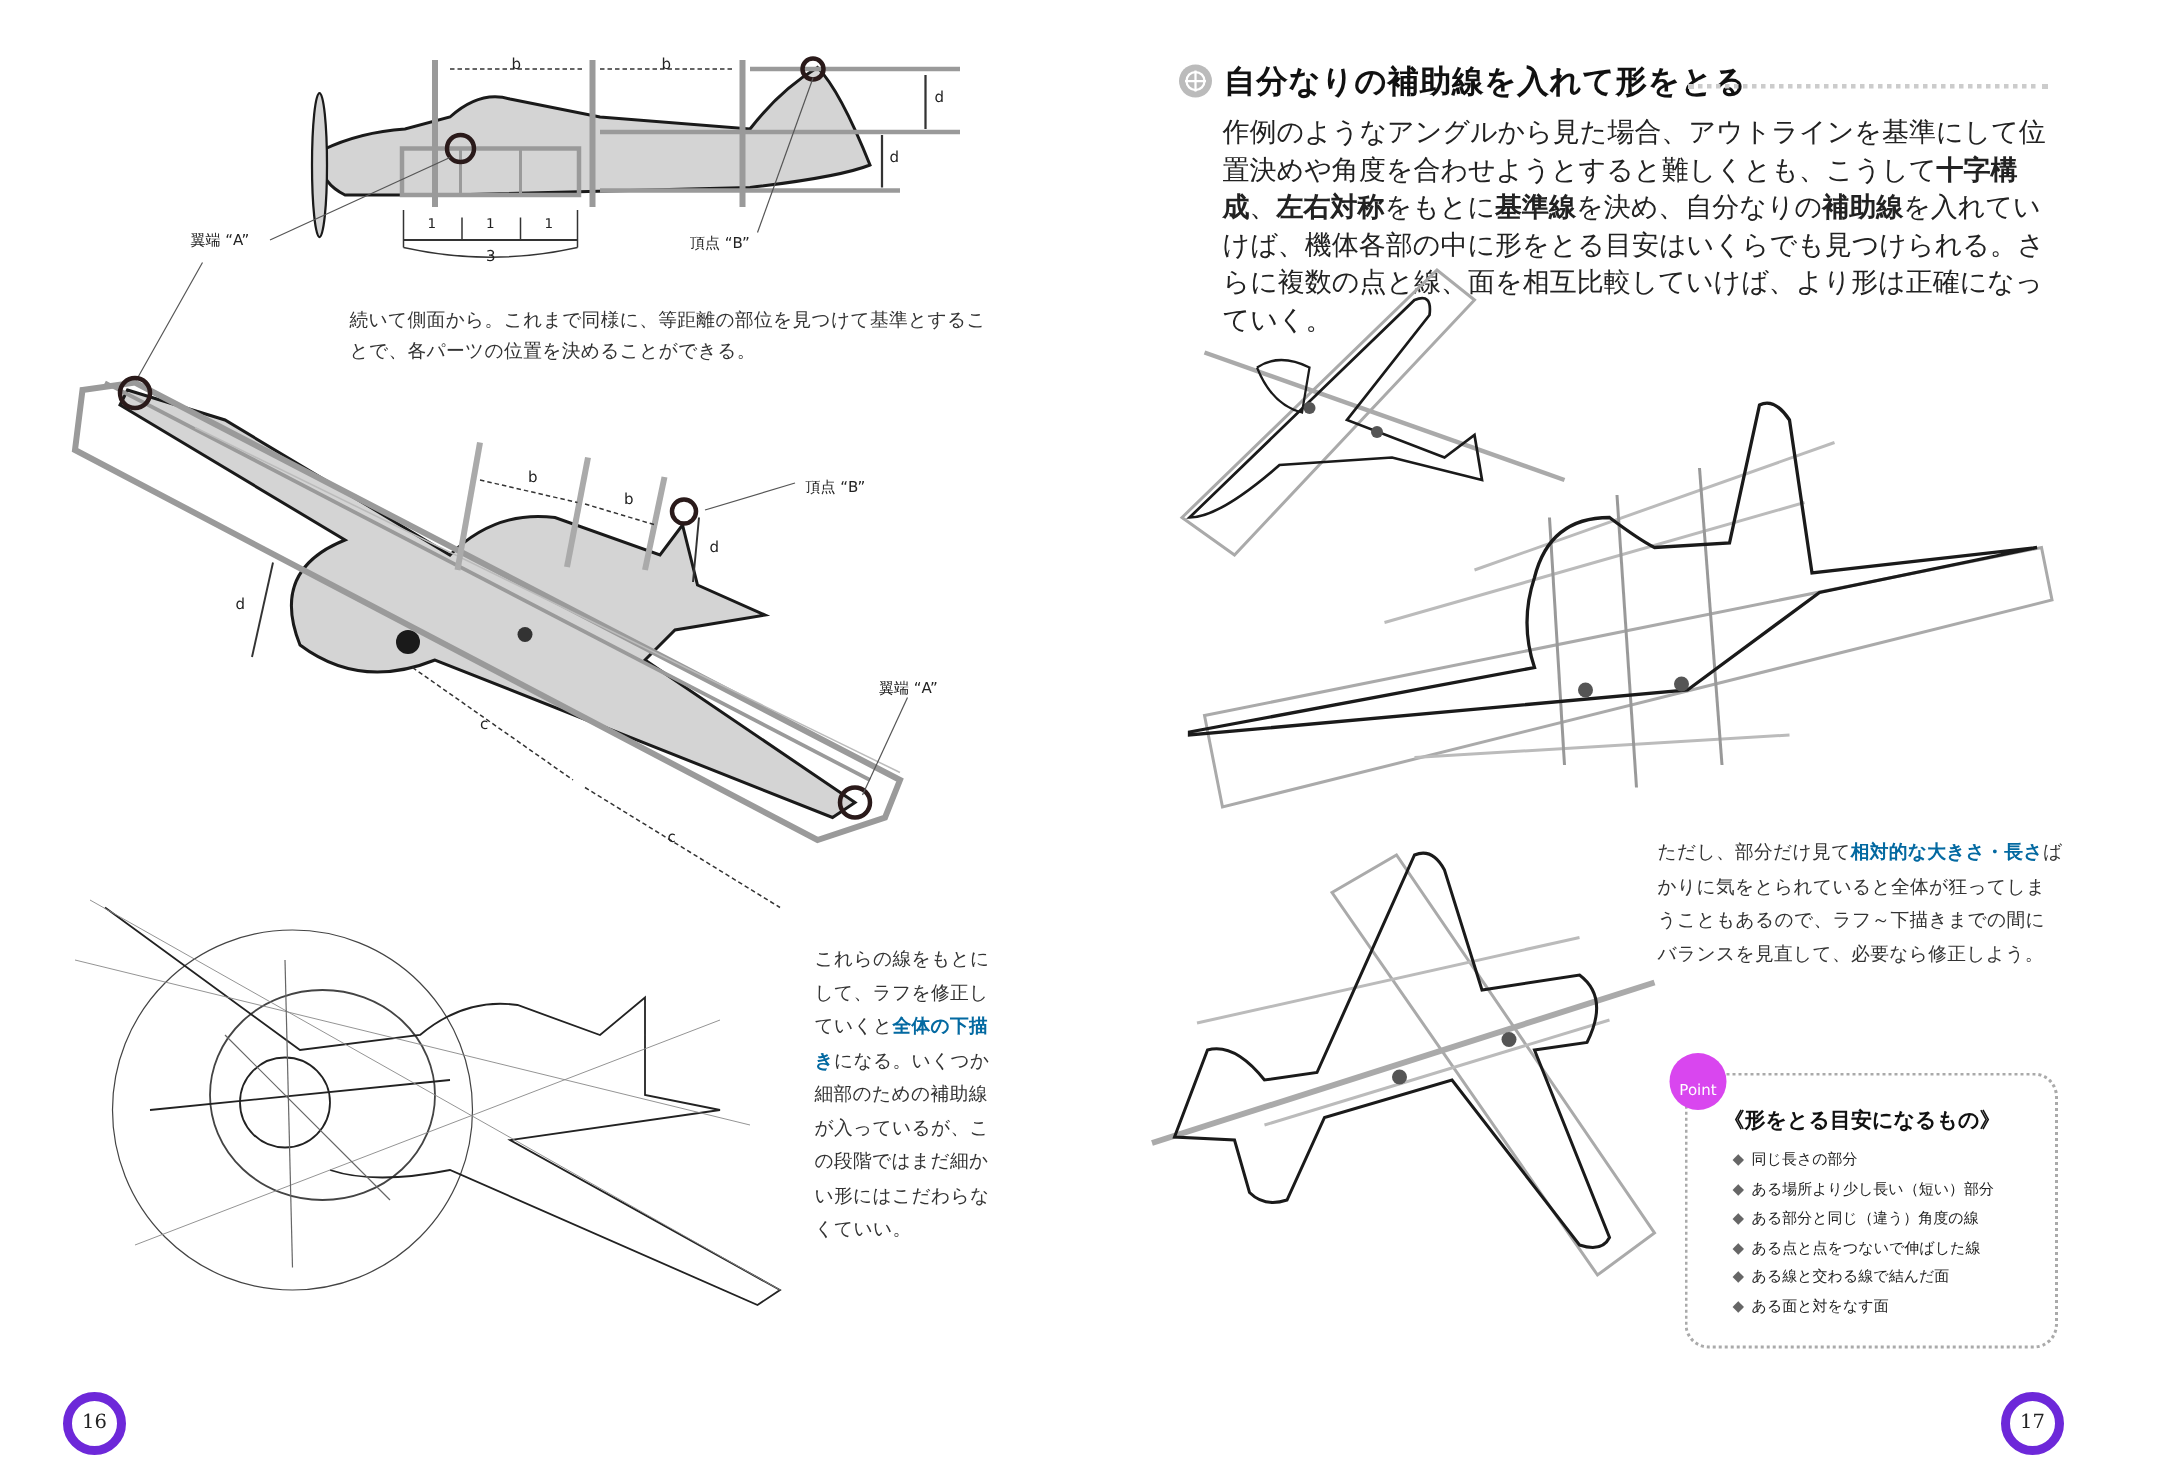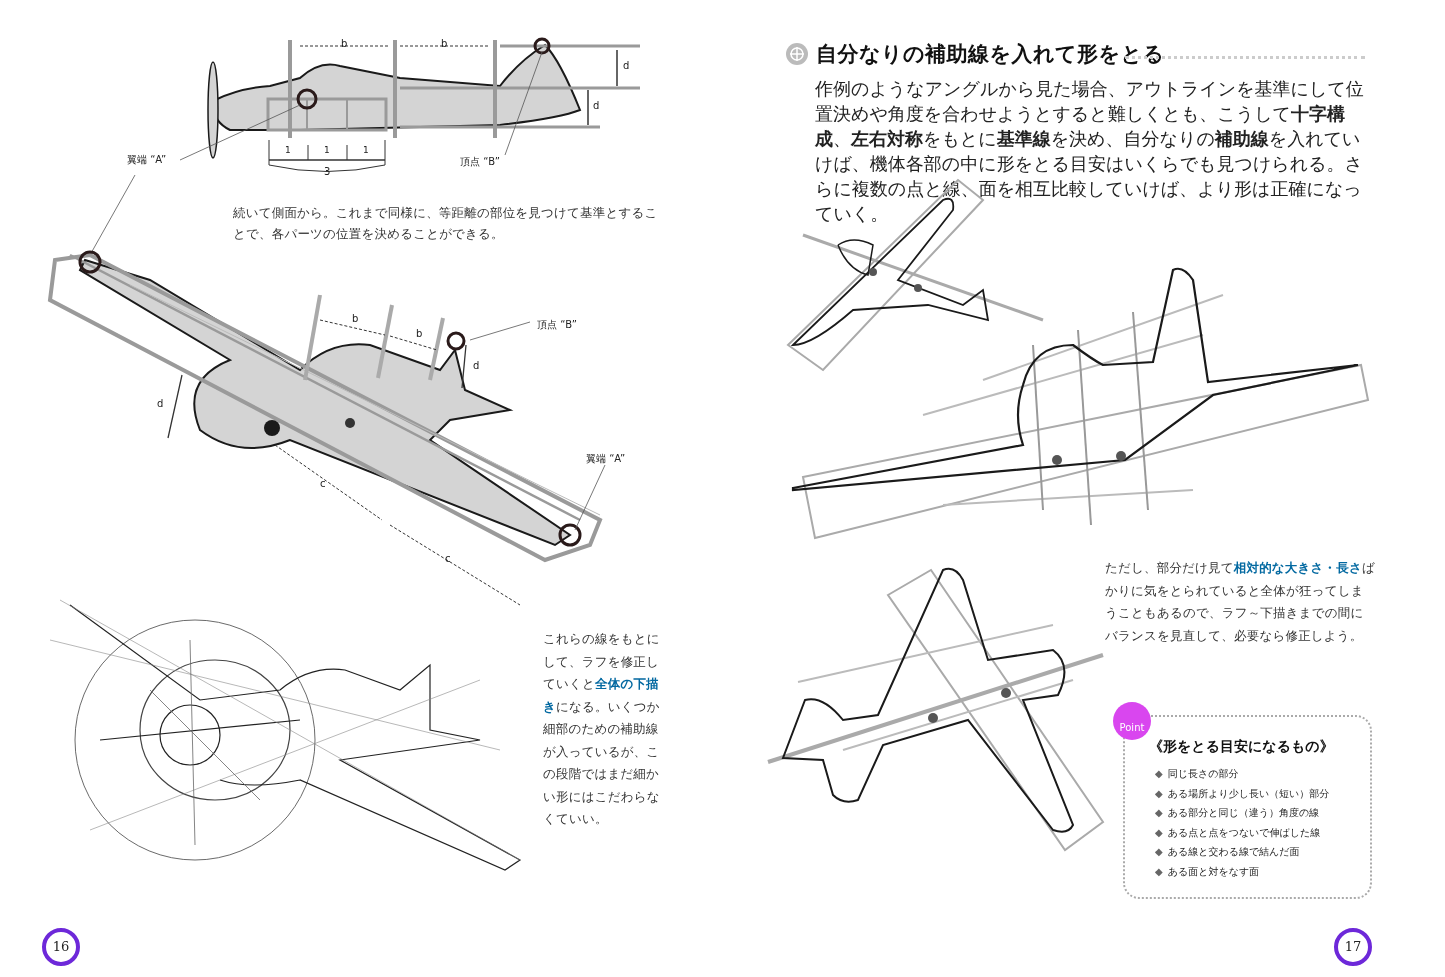--- a/index.html
+++ b/index.html
@@ -4,21 +4,21 @@
 <style>
   html,body{margin:0;padding:0;background:#fff;}
   body{width:1445px;height:977px;position:relative;overflow:hidden;font-family:"DejaVu Sans",sans-serif;color:#222;}
   .page{position:absolute;top:0;height:977px;}
   .left{left:0;width:722px;}
   .right{left:693px;width:723px;}
   svg.art{position:absolute;left:0;top:0;}
   .txt{position:absolute;font-size:12.5px;line-height:21px;color:#333;letter-spacing:0.2px;}
   .txt b{font-weight:bold;color:#0369a1;}
   .label{position:absolute;font-size:10px;color:#222;}
-  .pagenum{position:absolute;width:30px;height:30px;border:4px solid #6d28d9;border-radius:50%;font-family:"DejaVu Serif",serif;font-size:13px;text-align:center;line-height:30px;color:#222;}
+  .pagenum{position:absolute;width:30px;height:30px;border:6px solid #6d28d9;border-radius:50%;font-family:"DejaVu Serif",serif;font-size:13px;text-align:center;line-height:30px;color:#222;}
   .heading{position:absolute;left:93px;top:40px;display:flex;align-items:center;}
   .heading-icon{width:22px;height:22px;border-radius:50%;background:#bbb;display:flex;align-items:center;justify-content:center;margin-right:8px;}
   .heading-title{font-size:21px;font-weight:bold;color:#111;letter-spacing:0.5px;}
   .heading-dots{position:absolute;left:432px;top:56px;width:240px;border-top:3px dotted #ccc;}
   .serif-body{position:absolute;left:122px;top:76px;width:555px;font-family:"DejaVu Serif",serif;font-size:18px;line-height:25px;color:#222;}
   .serif-body b{font-family:"DejaVu Sans",sans-serif;font-weight:bold;}
   .point-box{position:absolute;left:430px;top:715px;width:245px;height:180px;border:2px dotted #aaa;border-radius:16px;}
   .point-badge{position:absolute;left:420px;top:702px;width:38px;height:38px;border-radius:50%;background:#d946ef;color:#fff;font-size:10px;text-align:center;line-height:52px;}
   .point-title{position:absolute;left:456px;top:738px;font-size:14px;font-weight:bold;color:#111;}
   .point-list{position:absolute;left:462px;top:764px;list-style:none;margin:0;padding:0;font-size:10px;line-height:19.5px;color:#222;}

